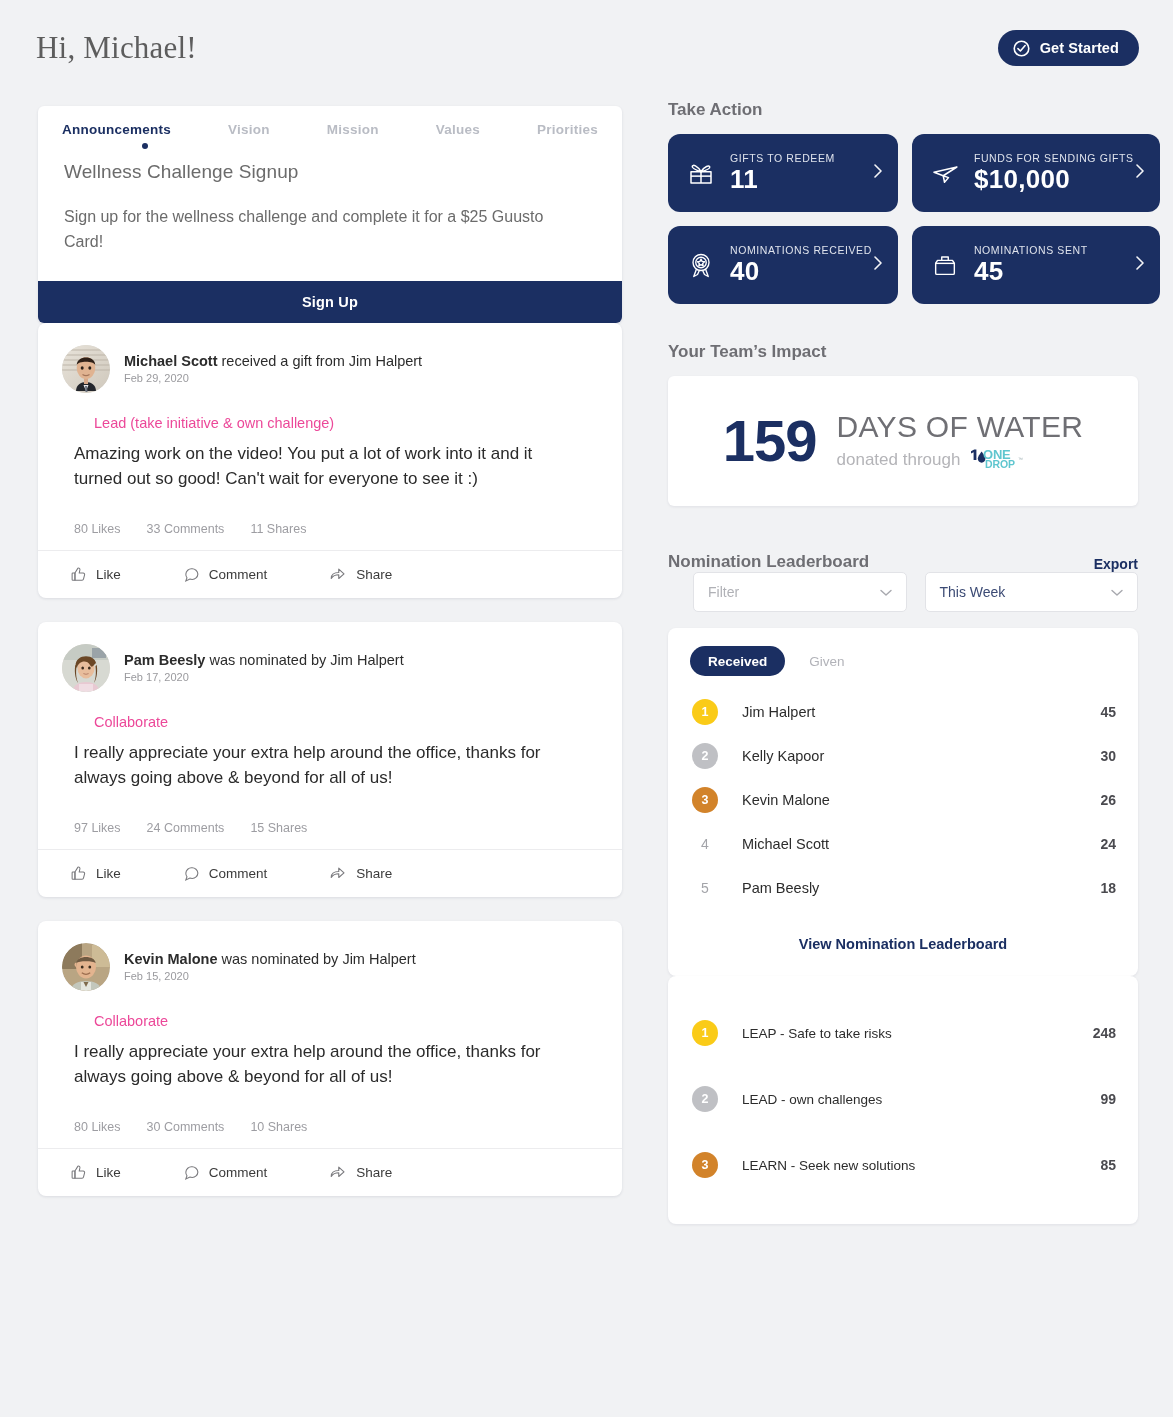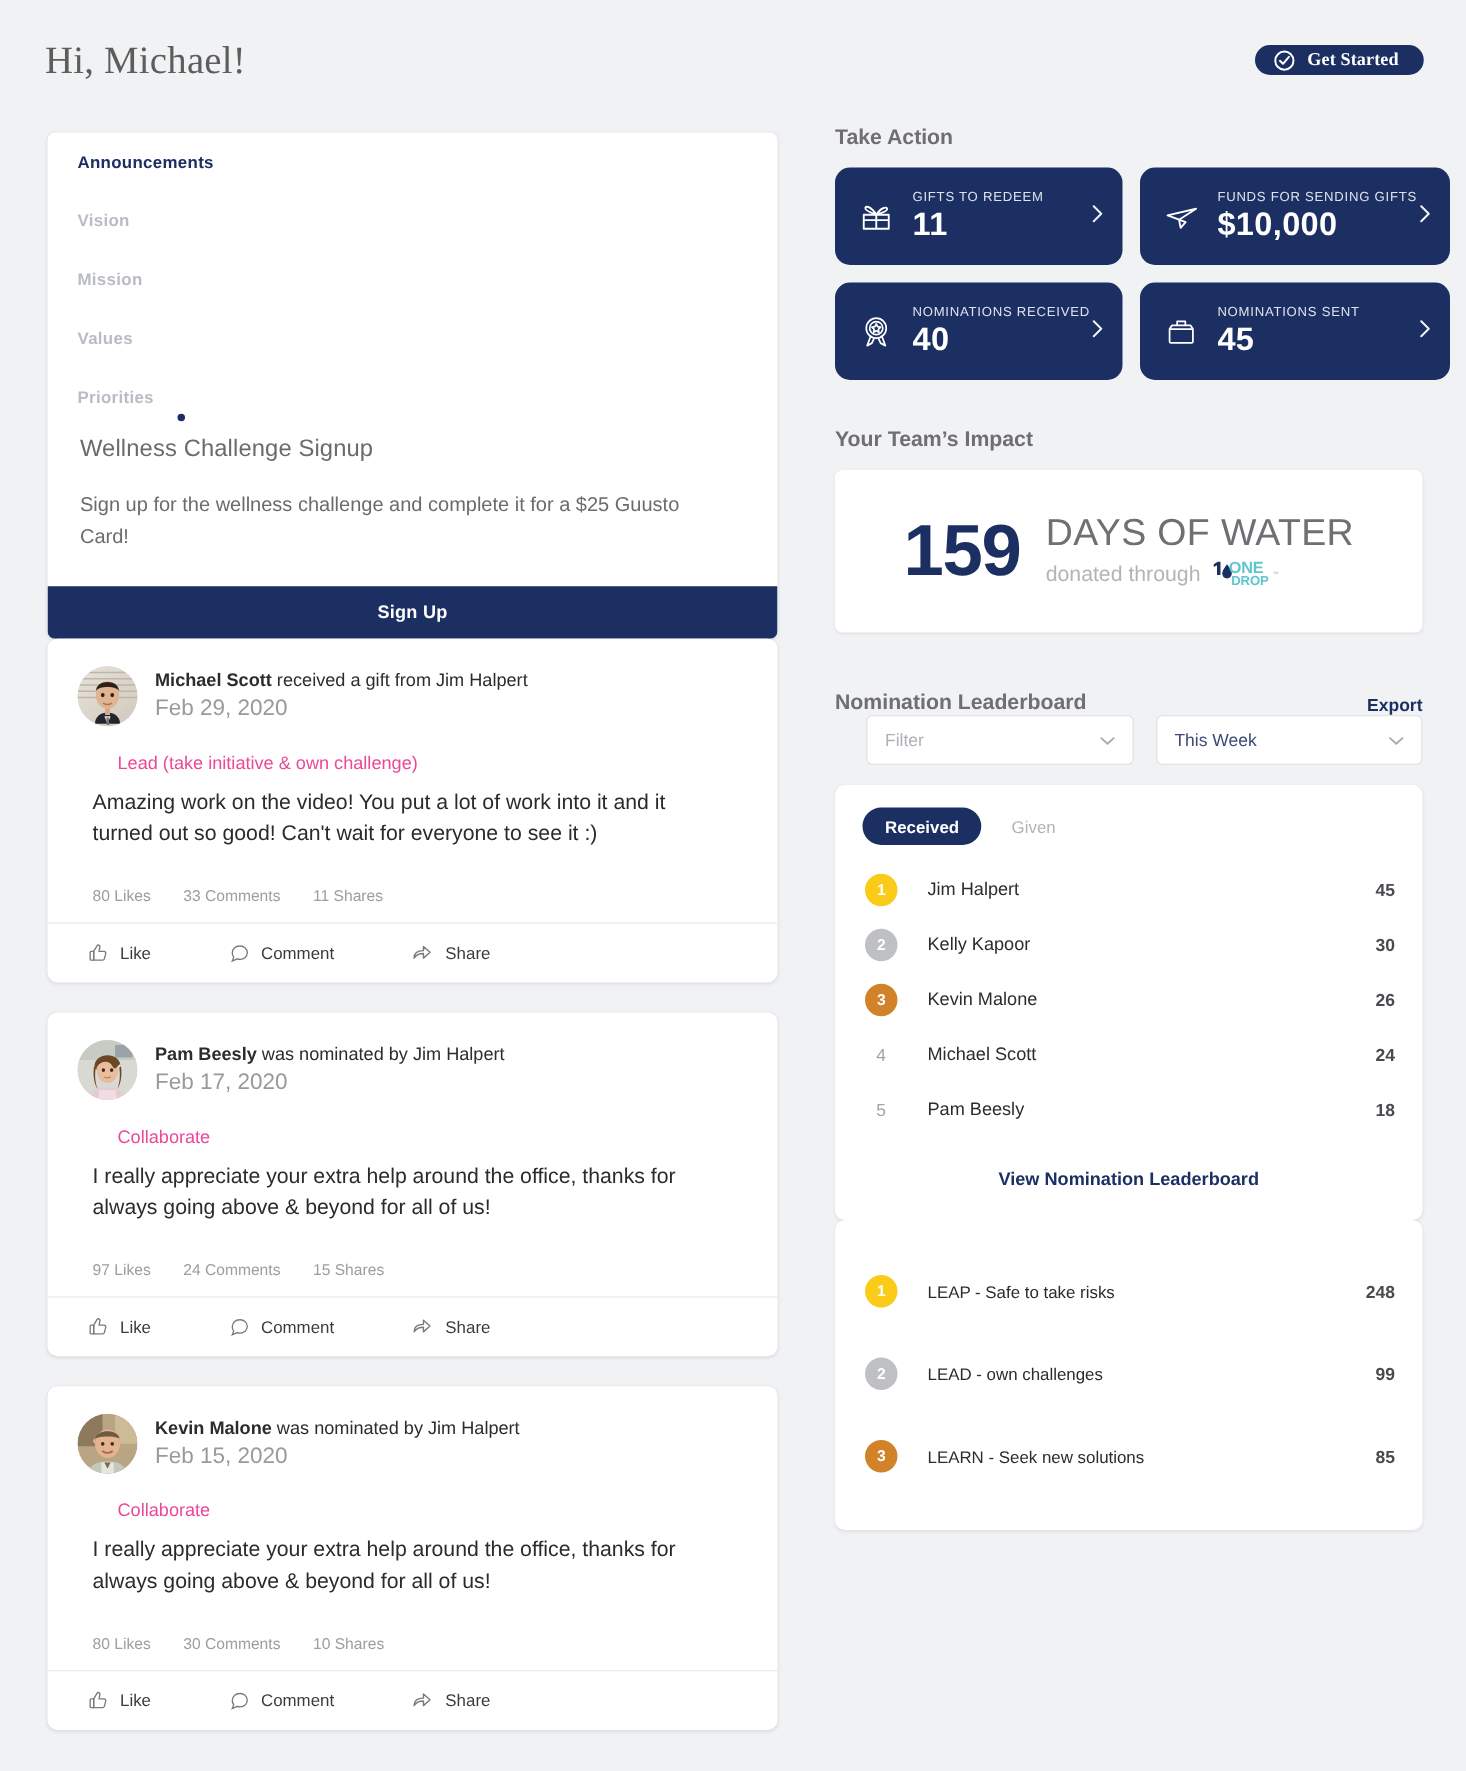--- a/index.html
+++ b/index.html
@@ -37,23 +37,23 @@
     font-weight: 400;
   }
   .get-started-btn {
     display: inline-flex;
     align-items: center;
     gap: 9px;
     background: #1b2f62;
     color: #fff;
     border: none;
     border-radius: 22px;
-    height: 24px;
+    height: 36px;
     padding: 0 20px 0 14px;
-    font-family: Liberation Serif, serif;
+    font-family: Liberation Sans, sans-serif;
     font-size: 14.5px;
     font-weight: bold;
     cursor: pointer;
     letter-spacing: .1px;
   }
   .get-started-btn svg { display:block; }
 
   
   .left-col {
     position: absolute;
@@ -65,21 +65,20 @@
     background: #fff;
     border-radius: 6px;
     box-shadow: 0 1px 3px rgba(20,30,60,.10);
     overflow: hidden;
   }
   .tabs {
     display: flex;
     gap: 16px;
     padding: 16px 24px 0 24px;
     position: relative;
-    flex-direction: column;
   }
   .tab {
     font-size: 13.5px;
     font-weight: bold;
     color: #b9bcc4;
     letter-spacing: .25px;
     cursor: pointer;
     white-space: nowrap;
   }
   .tab.active { color: #1b2f62; }
@@ -152,21 +151,21 @@
     background: #d9d6d0;
   }
   .avatar svg { display:block; width:48px; height:48px; }
   .act-head-text { min-width: 0; }
   .act-line {
     font-size: 14.5px;
     color: #2c2c2c;
   }
   .act-line b { font-weight: bold; }
   .act-date {
-    font-size: 18px;
+    font-size: 11px;
     color: #9a9a9e;
     margin-top: 3px;
   }
   .act-value {
     font-size: 14.5px;
     font-weight: normal;
     color: #ec4899;
     padding: 22px 24px 0 56px;
   }
   .act-msg {

